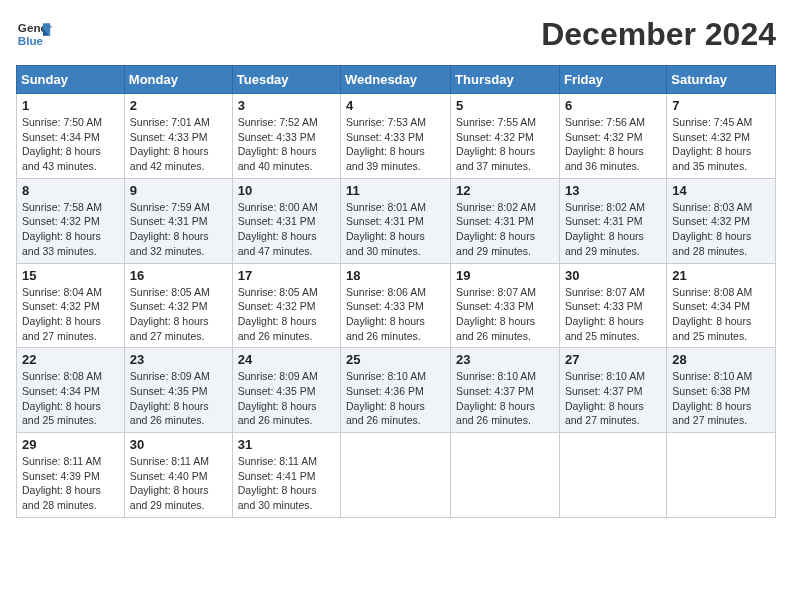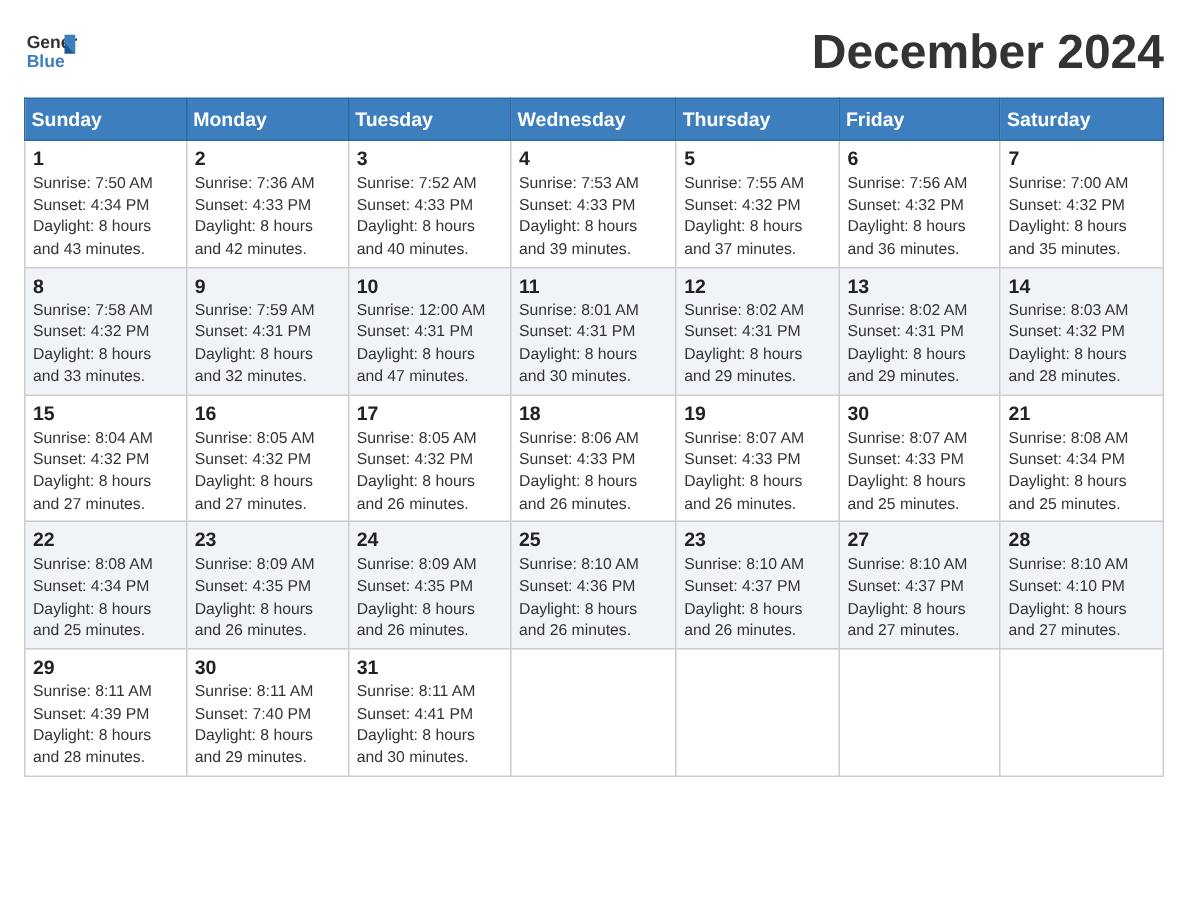--- a/index.html
+++ b/index.html
@@ -113,21 +113,21 @@
         <span class="day-num">1</span>
         <div class="day-info">
           <span>Sunrise: 7:50 AM</span><br>
           <span>Sunset: 4:34 PM</span><br>
           <span>Daylight: 8 hours and 43 minutes.</span>
         </div>
       </td>
         <td>
         <span class="day-num">2</span>
         <div class="day-info">
-          <span>Sunrise: 7:36 AM</span><br>
+          <span>Sunrise: 7:01 AM</span><br>
           <span>Sunset: 4:33 PM</span><br>
           <span>Daylight: 8 hours and 42 minutes.</span>
         </div>
       </td>
         <td>
         <span class="day-num">3</span>
         <div class="day-info">
           <span>Sunrise: 7:52 AM</span><br>
           <span>Sunset: 4:33 PM</span><br>
           <span>Daylight: 8 hours and 40 minutes.</span>
@@ -153,21 +153,21 @@
         <span class="day-num">6</span>
         <div class="day-info">
           <span>Sunrise: 7:56 AM</span><br>
           <span>Sunset: 4:32 PM</span><br>
           <span>Daylight: 8 hours and 36 minutes.</span>
         </div>
       </td>
         <td>
         <span class="day-num">7</span>
         <div class="day-info">
-          <span>Sunrise: 7:00 AM</span><br>
+          <span>Sunrise: 7:45 AM</span><br>
           <span>Sunset: 4:32 PM</span><br>
           <span>Daylight: 8 hours and 35 minutes.</span>
         </div>
       </td>
       </tr>
       <tr>
         <td>
         <span class="day-num">8</span>
         <div class="day-info">
           <span>Sunrise: 7:58 AM</span><br>
@@ -179,21 +179,21 @@
         <span class="day-num">9</span>
         <div class="day-info">
           <span>Sunrise: 7:59 AM</span><br>
           <span>Sunset: 4:31 PM</span><br>
           <span>Daylight: 8 hours and 32 minutes.</span>
         </div>
       </td>
         <td>
         <span class="day-num">10</span>
         <div class="day-info">
-          <span>Sunrise: 12:00 AM</span><br>
+          <span>Sunrise: 8:00 AM</span><br>
           <span>Sunset: 4:31 PM</span><br>
           <span>Daylight: 8 hours and 47 minutes.</span>
         </div>
       </td>
         <td>
         <span class="day-num">11</span>
         <div class="day-info">
           <span>Sunrise: 8:01 AM</span><br>
           <span>Sunset: 4:31 PM</span><br>
           <span>Daylight: 8 hours and 30 minutes.</span>
@@ -328,39 +328,39 @@
         <div class="day-info">
           <span>Sunrise: 8:10 AM</span><br>
           <span>Sunset: 4:37 PM</span><br>
           <span>Daylight: 8 hours and 27 minutes.</span>
         </div>
       </td>
         <td>
         <span class="day-num">28</span>
         <div class="day-info">
           <span>Sunrise: 8:10 AM</span><br>
-          <span>Sunset: 4:10 PM</span><br>
+          <span>Sunset: 6:38 PM</span><br>
           <span>Daylight: 8 hours and 27 minutes.</span>
         </div>
       </td>
       </tr>
       <tr>
         <td>
         <span class="day-num">29</span>
         <div class="day-info">
           <span>Sunrise: 8:11 AM</span><br>
           <span>Sunset: 4:39 PM</span><br>
           <span>Daylight: 8 hours and 28 minutes.</span>
         </div>
       </td>
         <td>
         <span class="day-num">30</span>
         <div class="day-info">
           <span>Sunrise: 8:11 AM</span><br>
-          <span>Sunset: 7:40 PM</span><br>
+          <span>Sunset: 4:40 PM</span><br>
           <span>Daylight: 8 hours and 29 minutes.</span>
         </div>
       </td>
         <td>
         <span class="day-num">31</span>
         <div class="day-info">
           <span>Sunrise: 8:11 AM</span><br>
           <span>Sunset: 4:41 PM</span><br>
           <span>Daylight: 8 hours and 30 minutes.</span>
         </div>

